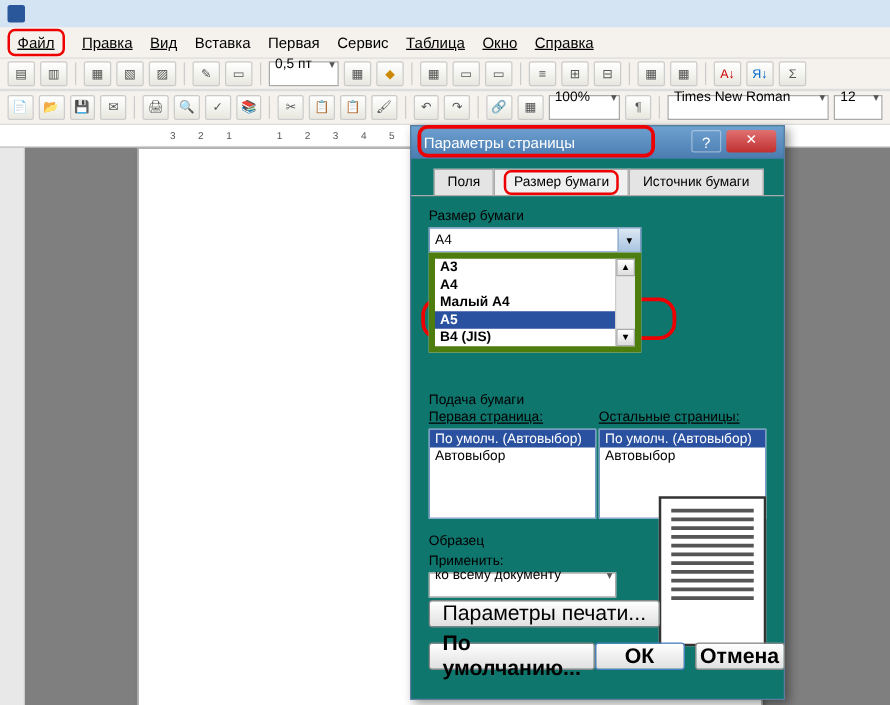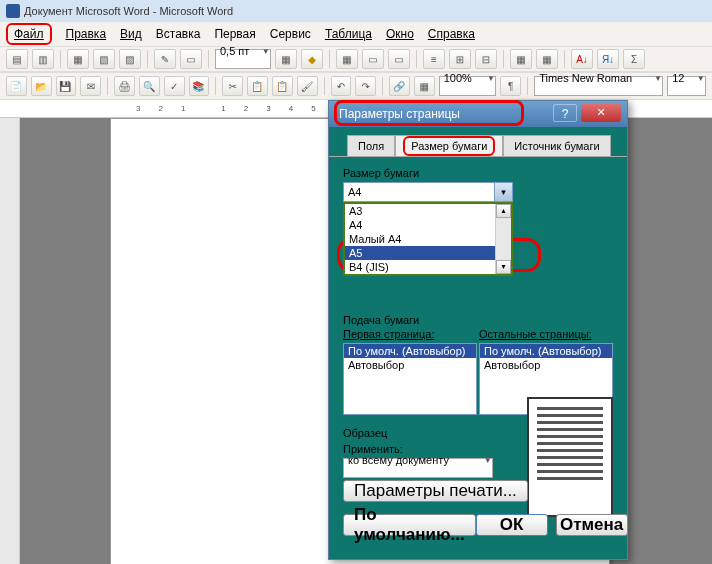--- a/index.html
+++ b/index.html
@@ -28,21 +28,21 @@
   .tabs { display: flex; padding: 8px 8px 0 18px; gap: 0; }
   .tab { padding: 4px 10px; background: #e4e4e4; border: 1px solid #aaa; border-bottom: none; font-size: 11px; cursor: default; }
   .tab.active { background: #f0f0f0; position: relative; z-index: 2; }
   .tab-hl { border: 2px solid #e00; border-radius: 6px; padding: 2px 6px; margin:-3px; }
   .dlg-body { border-top: 1px solid #aaa; padding: 10px 14px; position: relative; height: 390px; }
   .lbl { font-size: 11px; margin-bottom: 3px; display: block; }
   .ul { text-decoration: underline; }
   .dd { position: relative; width: 170px; }
   .dd-sel { height: 20px; background: #fff; border: 1px solid #7a9ac8; padding: 0 4px; display: flex; align-items: center; font-size: 11px; position: relative; }
   .dd-btn { position: absolute; right: 0; top: 0; width: 18px; height: 100%; background: linear-gradient(#dce8f4,#aac4e0); border-left: 1px solid #7a9ac8; text-align: center; font-size: 9px; line-height: 18px; }
-  .dd-list { position: absolute; left: 0; right: 0; top: 20px; background: #fff; border: 2px solid #4d7c0f; z-index: 5; max-height: 80px; overflow: hidden; }
+  .dd-list { position: absolute; left: 0; right: 0; top: 20px; background: #fff; border: 5px solid #4d7c0f; z-index: 5; max-height: 80px; overflow: hidden; font-weight: bold; }
   .dd-item { padding: 1px 4px; font-size: 11px; }
   .dd-item.sel { background: #2a50a0; color: #fff; }
   .dd-scroll { position: absolute; right: 0; top: 0; width: 16px; bottom: 0; background: #e8e8e8; border-left: 1px solid #ccc; }
   .dd-scroll .up, .dd-scroll .down { height: 14px; background: linear-gradient(#fff,#ddd); border: 1px solid #aaa; font-size: 8px; text-align: center; line-height: 12px; }
   .dd-scroll .down { position: absolute; bottom: 0; left: 0; right: 0; }
   .dd-wrap { position: relative; }
   .hl-red-round { position: absolute; border: 3px solid #e00; border-radius: 14px; pointer-events: none; }
   .group-lbl { font-size: 11px; margin-top: 112px; margin-bottom: 2px; }
   .two-col { display: flex; gap: 2px; }
   .col { flex: 1; }
@@ -58,21 +58,20 @@
   .dlg-foot .right { display: flex; gap: 8px; }
   .btn.ok { width: 72px; justify-content: center; border-color: #4a80c0; }
   .btn.cancel { width: 72px; justify-content: center; }
 </style>
 </head>
 <body>
 
 <div class="app">
   <div class="titlebar">
     <span class="icon"></span>
-    <span>Документ Microsoft Word - Microsoft Word</span>
   </div>
 
   <div class="menubar">
     <span class="mitem hl-red"><span class="ul">Файл</span></span>
     <span class="mitem"><span class="ul">Правка</span></span>
     <span class="mitem"><span class="ul">Вид</span></span>
     <span class="mitem"><span>Вставка</span></span>
     <span class="mitem"><span>Первая</span></span>
     <span class="mitem"><span>Сервис</span></span>
     <span class="mitem"><span class="ul">Таблица</span></span>

